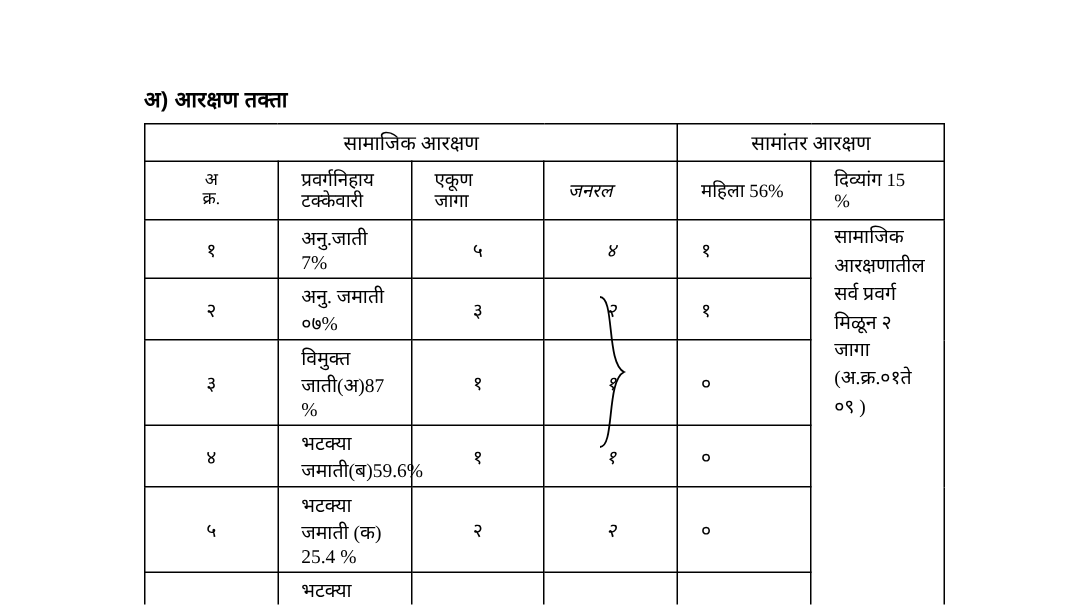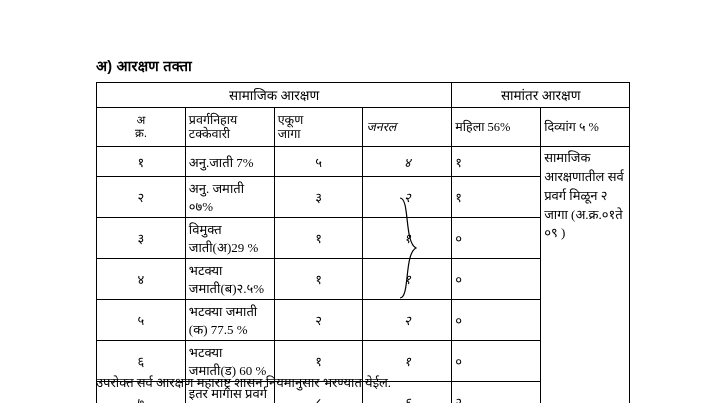--- a/index.html
+++ b/index.html
@@ -34,21 +34,21 @@
     position: absolute;
     left: 96px;
     top: 82px;
     width: 534px;
     border-collapse: collapse;
     table-layout: fixed;
     font-size: 13px;
   }
   table.res-table td, table.res-table th {
     border: 1px solid #000000;
-    padding: 2px 3px;
+    padding: 2px 15px;
     vertical-align: middle;
     font-weight: normal;
     text-align: left;
     font-family: "Liberation Serif", serif;
   }
   .grp-head {
     text-align: center !important;
     font-weight: bold;
     font-size: 13.5px;
     height: 20px;
@@ -114,21 +114,21 @@
           <span class="sr-small">अ</span><br>
           <span class="sr-small">क्र.</span>
         </td>
         <td class="col-cat">प्रवर्गनिहाय टक्केवारी</td>
         <td class="col-total">
           <span>एकूण</span><br>
           <span>जागा</span>
         </td>
         <td class="col-gen">जनरल</td>
         <td class="col-women">महिला 56%</td>
-        <td class="col-divyang">दिव्यांग ५ %</td>
+        <td class="col-divyang">दिव्यांग 15 %</td>
       </tr>
 
       <tr class="data-row">
         <td class="col-sr">१</td>
         <td class="col-cat">अनु.जाती 7%</td>
         <td class="col-total c-center">५</td>
         <td class="col-gen c-center">४</td>
         <td class="col-women">१</td>
         <td class="col-divyang note-cell" rowspan="8">सामाजिक आरक्षणातील सर्व प्रवर्ग मिळून २ जागा (अ.क्र.०१ते ०९ )</td>
       </tr>
@@ -136,37 +136,37 @@
       <tr class="data-row">
         <td class="col-sr">२</td>
         <td class="col-cat">अनु. जमाती ०७%</td>
         <td class="col-total c-center">३</td>
         <td class="col-gen c-center">२</td>
         <td class="col-women">१</td>
       </tr>
 
       <tr class="data-row">
         <td class="col-sr">३</td>
-        <td class="col-cat">विमुक्त जाती(अ)29 %</td>
+        <td class="col-cat">विमुक्त जाती(अ)87 %</td>
         <td class="col-total c-center">१</td>
         <td class="col-gen c-center">१</td>
         <td class="col-women">०</td>
       </tr>
 
       <tr class="data-row">
         <td class="col-sr">४</td>
-        <td class="col-cat">भटक्या जमाती(ब)२.५%</td>
+        <td class="col-cat">भटक्या जमाती(ब)59.6%</td>
         <td class="col-total c-center">१</td>
         <td class="col-gen c-center">१</td>
         <td class="col-women">०</td>
       </tr>
 
       <tr class="data-row">
         <td class="col-sr">५</td>
-        <td class="col-cat">भटक्या जमाती (क) 77.5 %</td>
+        <td class="col-cat">भटक्या जमाती (क) 25.4 %</td>
         <td class="col-total c-center">२</td>
         <td class="col-gen c-center">२</td>
         <td class="col-women">०</td>
       </tr>
 
       <tr class="data-row">
         <td class="col-sr">६</td>
         <td class="col-cat">भटक्या जमाती(ड) 60 %</td>
         <td class="col-total c-center">१</td>
         <td class="col-gen c-center">१</td>
@@ -181,15 +181,14 @@
         <td class="col-women">२</td>
       </tr>
 
     </tbody>
   </table>
 
   <svg class="brace" viewBox="0 0 26 104">
     <path d="M2 2 C 12 2, 6 46, 18 52 C 6 58, 12 102, 2 102" fill="none" stroke="#000000" stroke-width="1.2"></path>
   </svg>
 
-  <div class="footer-note">उपरोक्त सर्व आरक्षण महाराष्ट्र शासन नियमानुसार भरण्यात येईल.</div>
 
 </div>
 
 </body></html>

